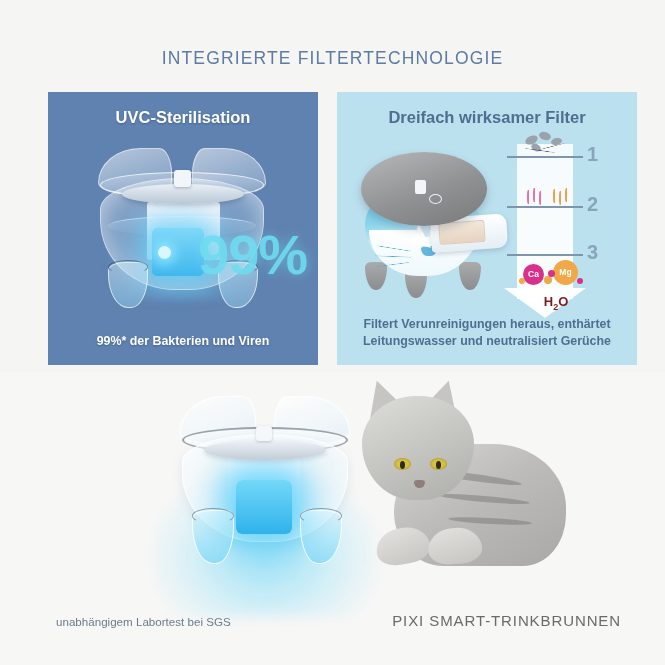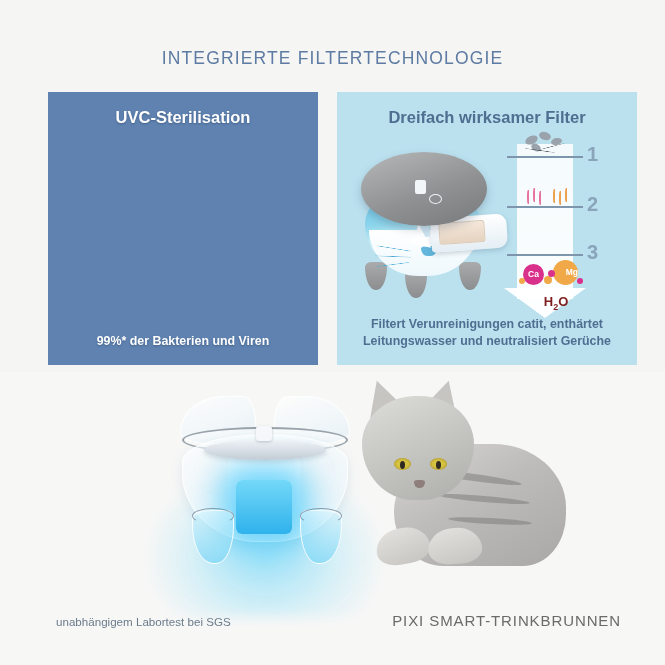--- a/index.html
+++ b/index.html
@@ -361,20 +361,38 @@
 </head>
 <body>
 
 <div id="root">
 
   <div class="headline">INTEGRIERTE FILTERTECHNOLOGIE</div>
 
   <div class="panel panel-left">
     <div class="panel-title">UVC-Sterilisation</div>
 
+    <div class="uv-stage">
+      <div class="uv-glowbg"></div>
+      <div class="fin fin-l"></div>
+      <div class="fin fin-r"></div>
+      <div class="bowl-rim"></div>
+      <div class="bowl"></div>
+      <div class="water-line"></div>
+      <div class="inner-block"></div>
+      <div class="uv-core"></div>
+      <div class="uv-dot"></div>
+      <div class="lid-disc"></div>
+      <div class="lid-tab"></div>
+      <div class="leg leg-l"></div>
+      <div class="leg leg-r"></div>
+      <div class="leg-band leg-band-l"></div>
+      <div class="leg-band leg-band-r"></div>
+      <div class="pct-badge">99%</div>
+    </div>
 
     <div class="panel-caption">
       <br>
       <span>99%* der Bakterien und Viren</span>
     </div>
   </div>
 
   <div class="panel panel-right">
     <div class="panel-title">Dreifach wirksamer Filter</div>
 
@@ -418,36 +436,36 @@
       <div class="odor o" style="left:50px; top:61px;"></div>
       <div class="odor o" style="left:56px; top:63px;"></div>
       <div class="odor o" style="left:62px; top:60px;"></div>
       <div class="stage-line" style="top:78px;"></div>
       <div class="stage-num" style="top:78px;">2</div>
 
       <div class="ion" style="left:20px; top:104px; width:21px; height:21px; background:#d9308c;">
         <span class="ion-label" style="line-height:21px;">Ca</span>
       </div>
       <div class="ion" style="left:50px; top:100px; width:25px; height:25px; background:#f0a848;">
-        <span class="ion-label" style="line-height:25px;text-align:right;">Mg</span>
+        <span class="ion-label" style="line-height:25px;">Mg</span>
       </div>
       <div class="ion" style="left:41px; top:116px; width:8px; height:8px; background:#f0a848;"></div>
       <div class="ion" style="left:45px; top:110px; width:7px; height:7px; background:#d9308c;"></div>
       <div class="ion" style="left:16px; top:118px; width:6px; height:6px; background:#f0a848;"></div>
       <div class="ion" style="left:74px; top:118px; width:6px; height:6px; background:#d9308c;"></div>
       <div class="stage-line" style="top:126px;"></div>
       <div class="stage-num" style="top:126px;">3</div>
 
       <div class="h2o">
         <span>H</span><sub>2</sub><span>O</span>
       </div>
     </div>
 
     <div class="panel-caption">
-      <span>Filtert Verunreinigungen catit, enthärtet</span><br>
+      <span>Filtert Verunreinigungen heraus, enthärtet</span><br>
       <span>Leitungswasser und neutralisiert Gerüche</span>
     </div>
   </div>
 
   <div class="hero">
     <div class="hero-glow"></div>
 
     <div>
       <div class="hb-fin hb-fin-l"></div>
       <div class="hb-fin hb-fin-r"></div>

